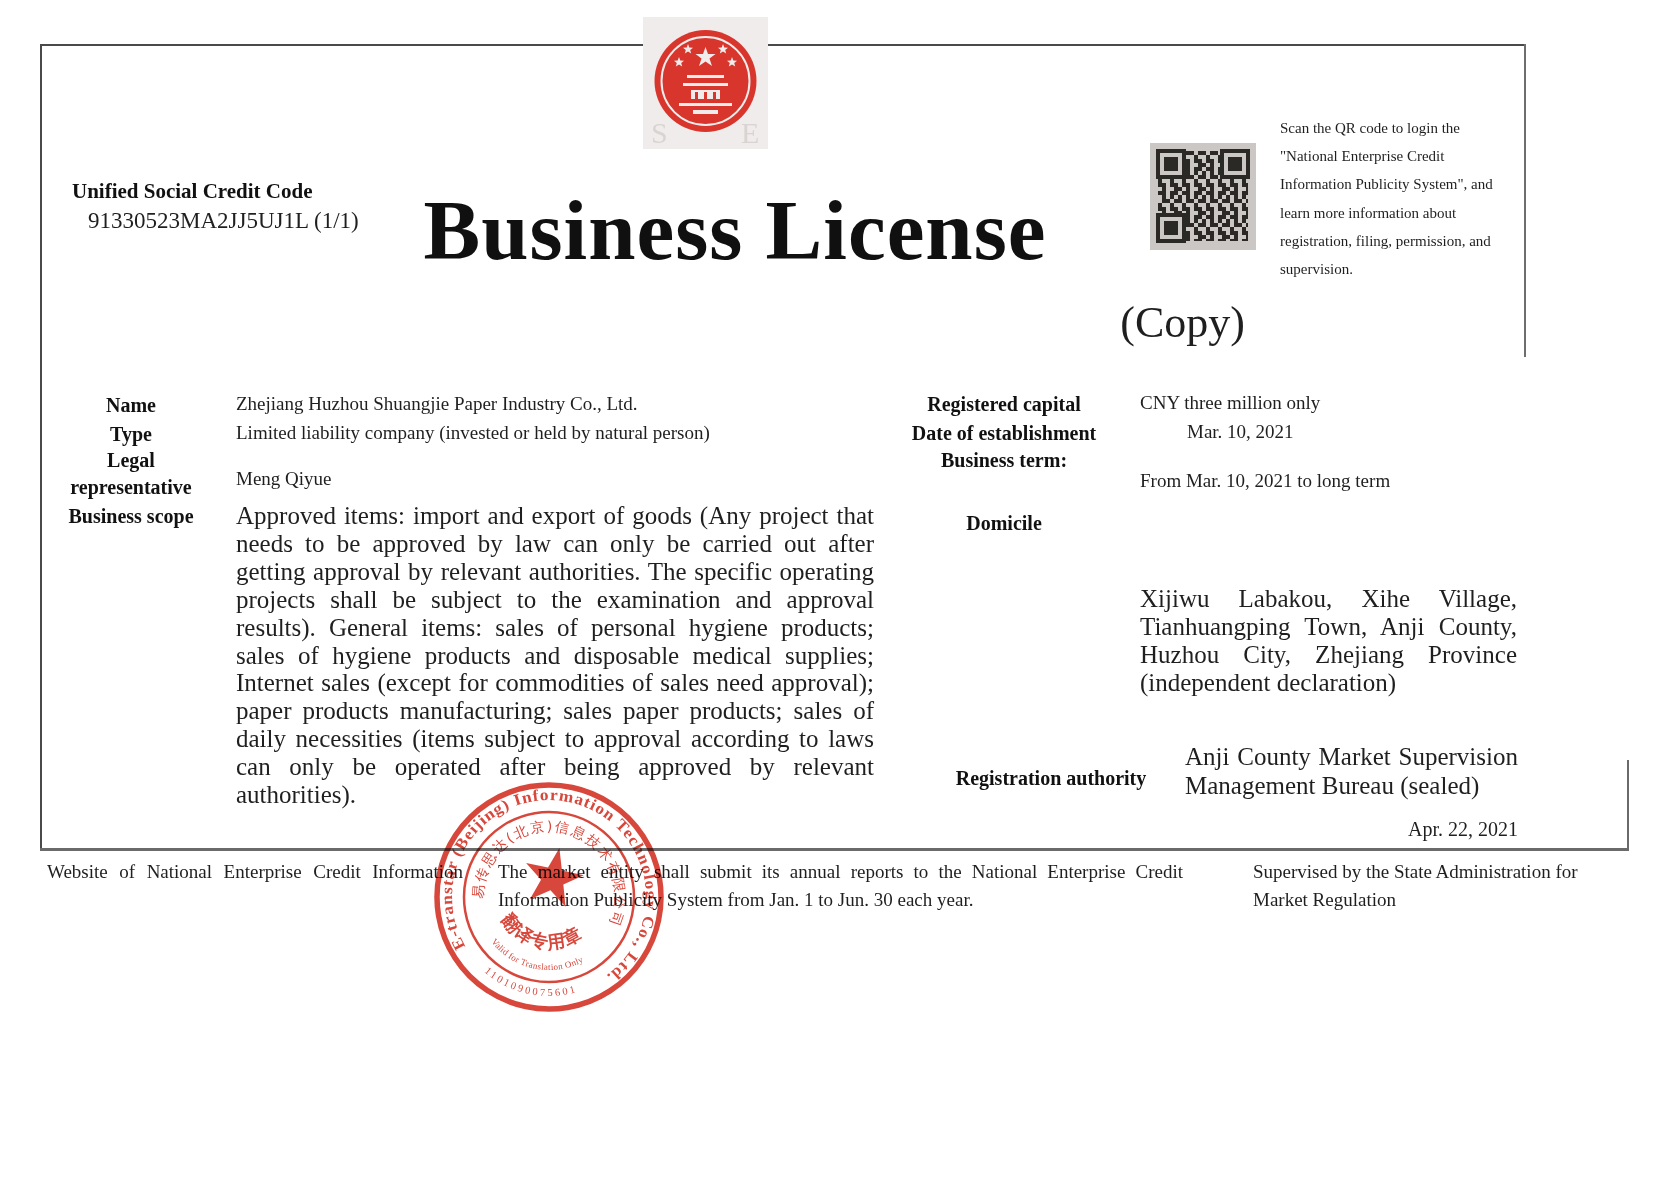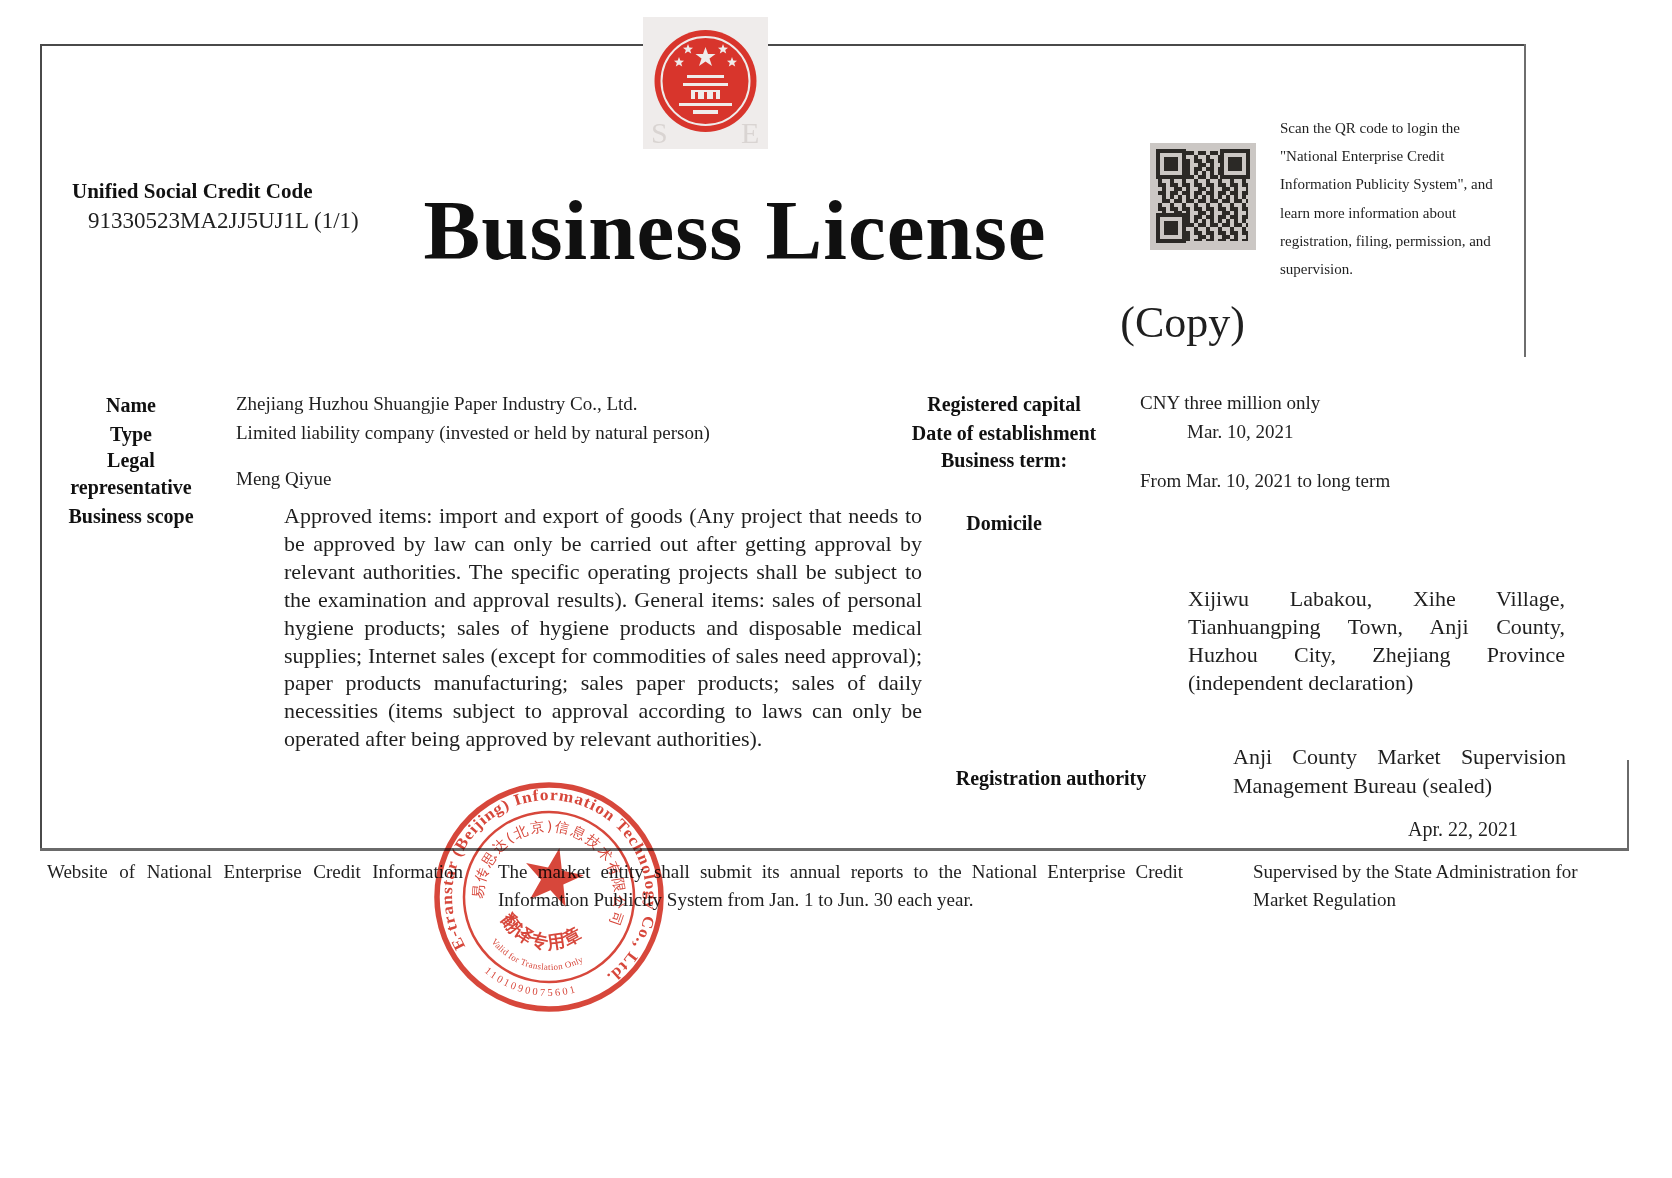--- a/index.html
+++ b/index.html
@@ -4,21 +4,21 @@
 <style>
   html,body{margin:0;padding:0;background:#ffffff;}
   .page{
     position:relative;width:1672px;height:1178px;background:#ffffff;overflow:hidden;
     font-family:"Liberation Serif","DejaVu Serif",serif;color:#1f1f1f;
   }
   .abs{position:absolute;}
   .bline{position:absolute;background:#4a4a4a;}
   .label{font-weight:700;font-size:20px;color:#111;text-align:center;line-height:27px;}
   .val{font-size:19px;white-space:nowrap;}
-  .para{font-size:22px;line-height:27.9px;text-align:justify;margin-left:48px;}
+  .para{font-size:25px;line-height:27.9px;text-align:justify;}
   .title{font-size:85px;font-weight:700;letter-spacing:1px;text-align:center;line-height:1;color:#101010;}
   .subtitle{font-size:44px;text-align:right;}
   .codeLabel{font-weight:700;font-size:21px;color:#111;}
   .codeVal{font-size:23px;}
   .qrCaption{font-size:15px;line-height:28.2px;text-align:left;}
   .footTxt{font-size:19px;line-height:28px;}
   .jl{text-align:justify;text-align-last:justify;}
   .stampWrap{mix-blend-mode:multiply;opacity:.93;}
 </style>
 </head>

